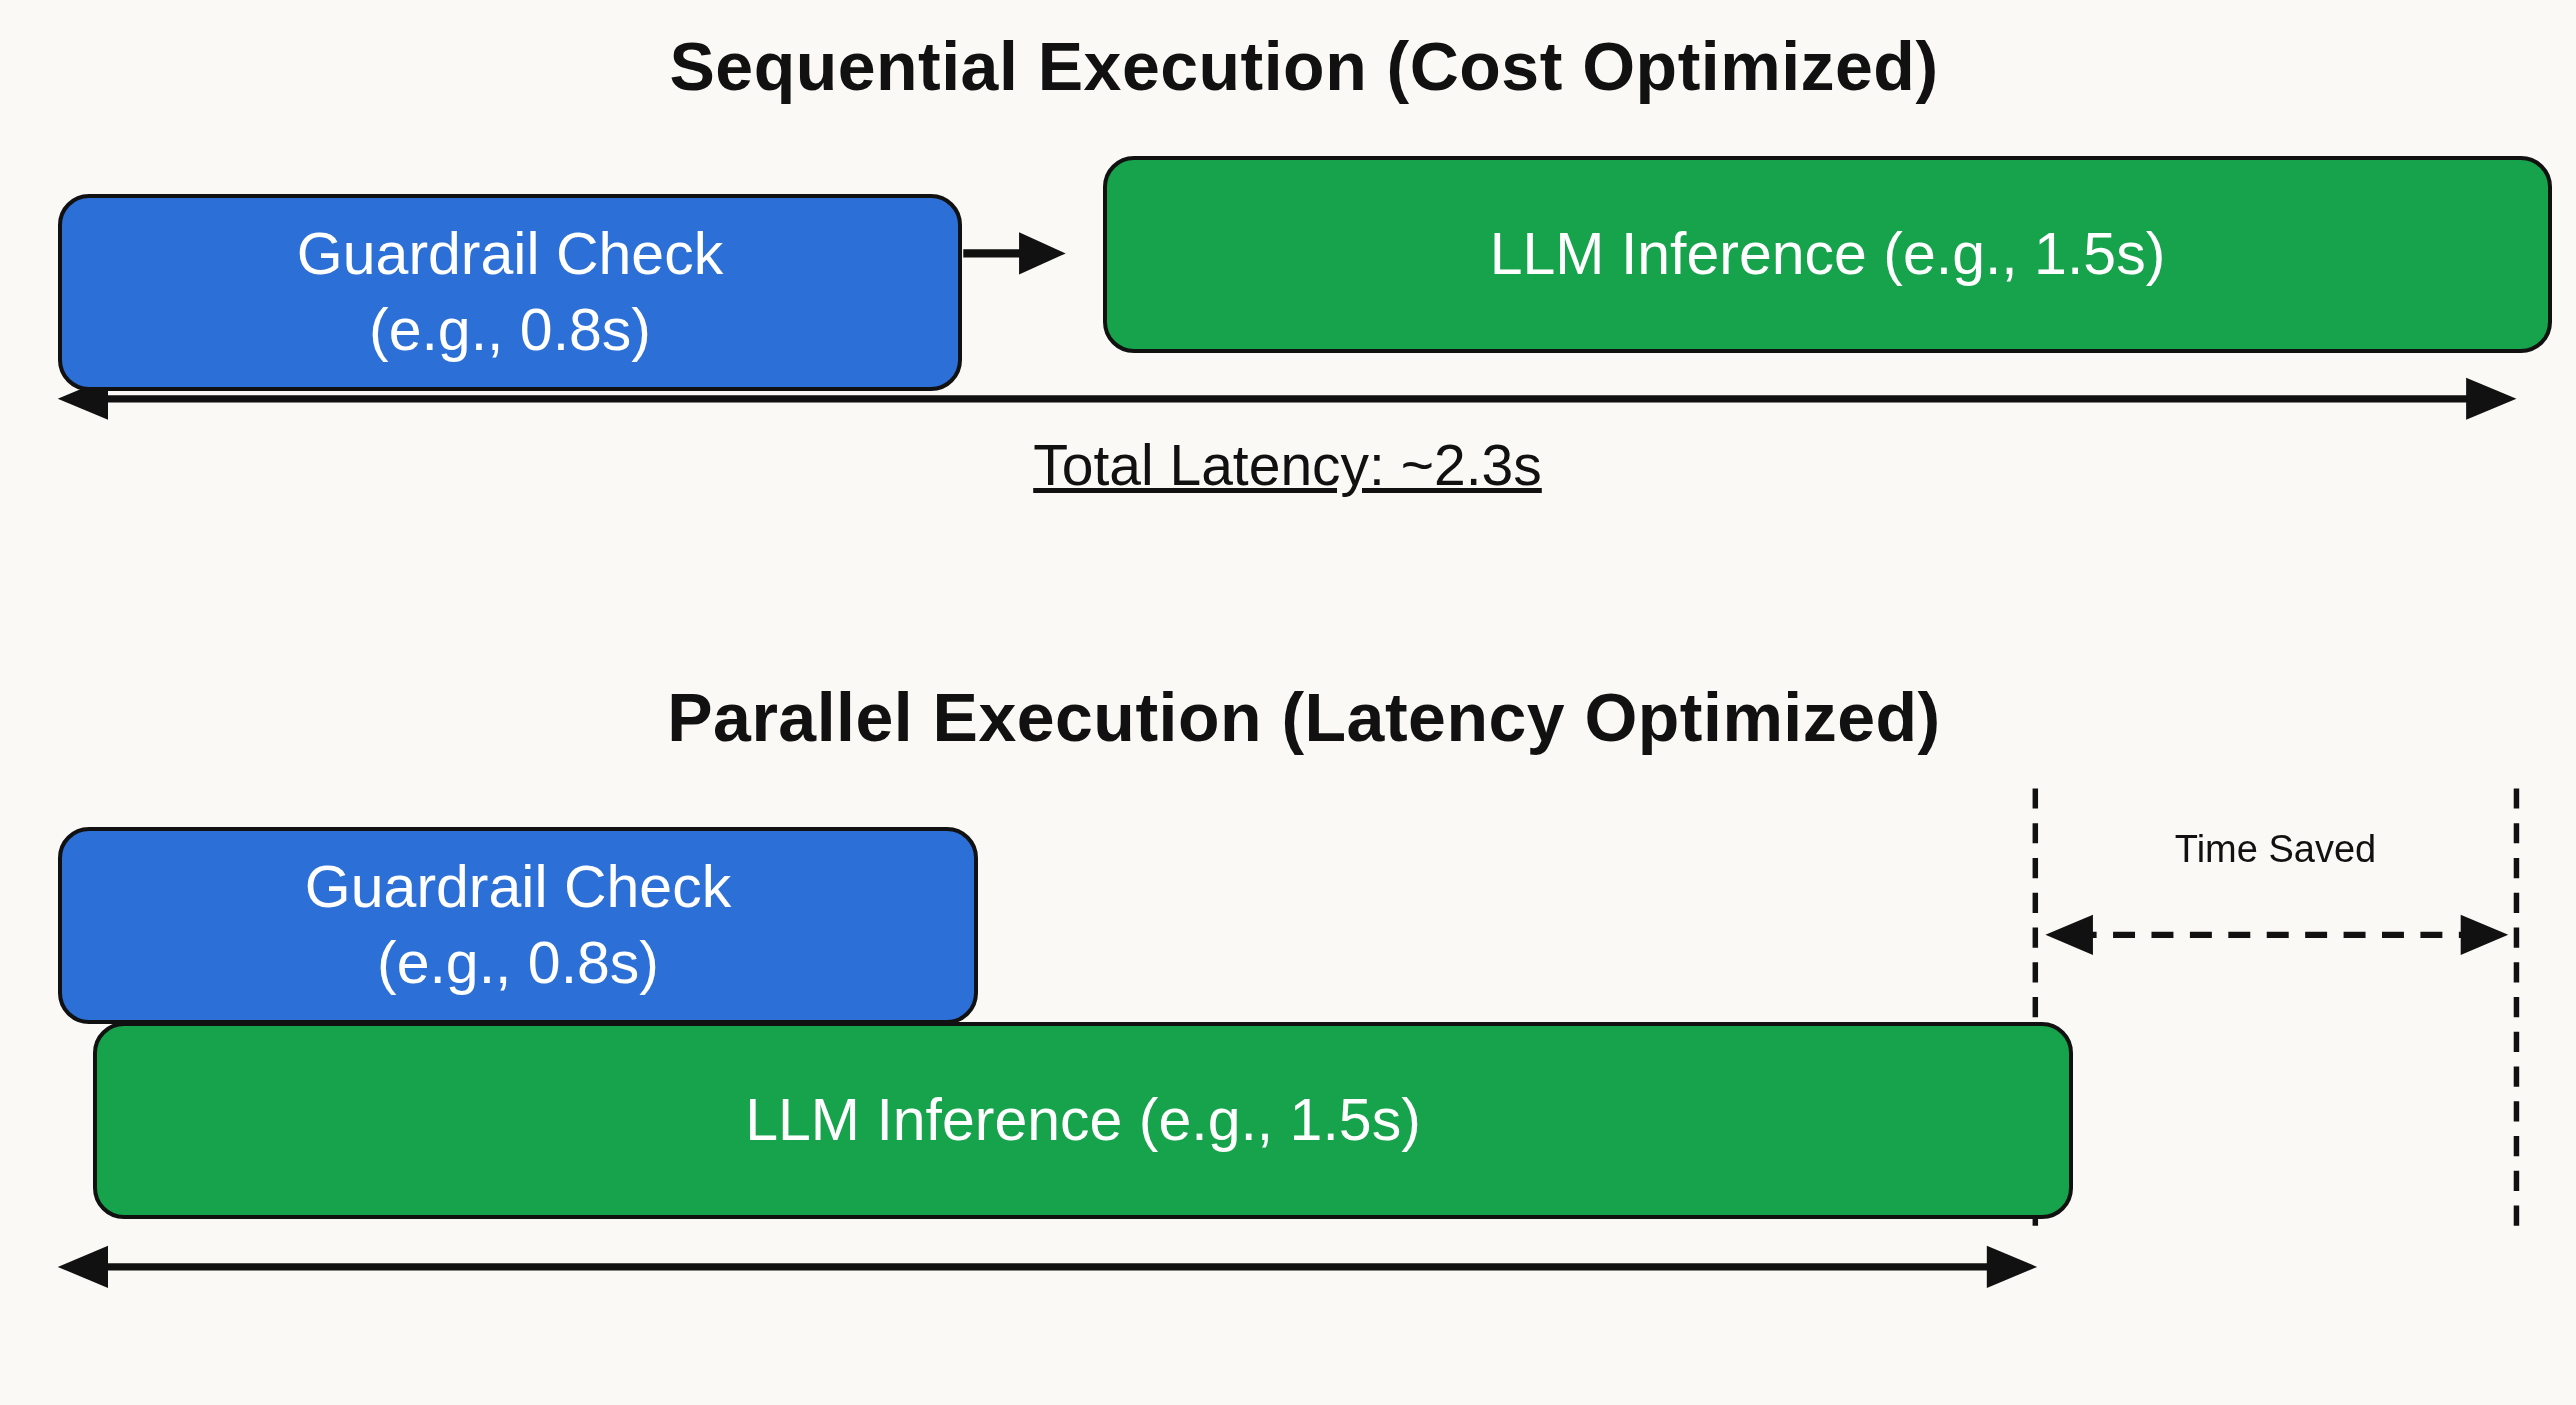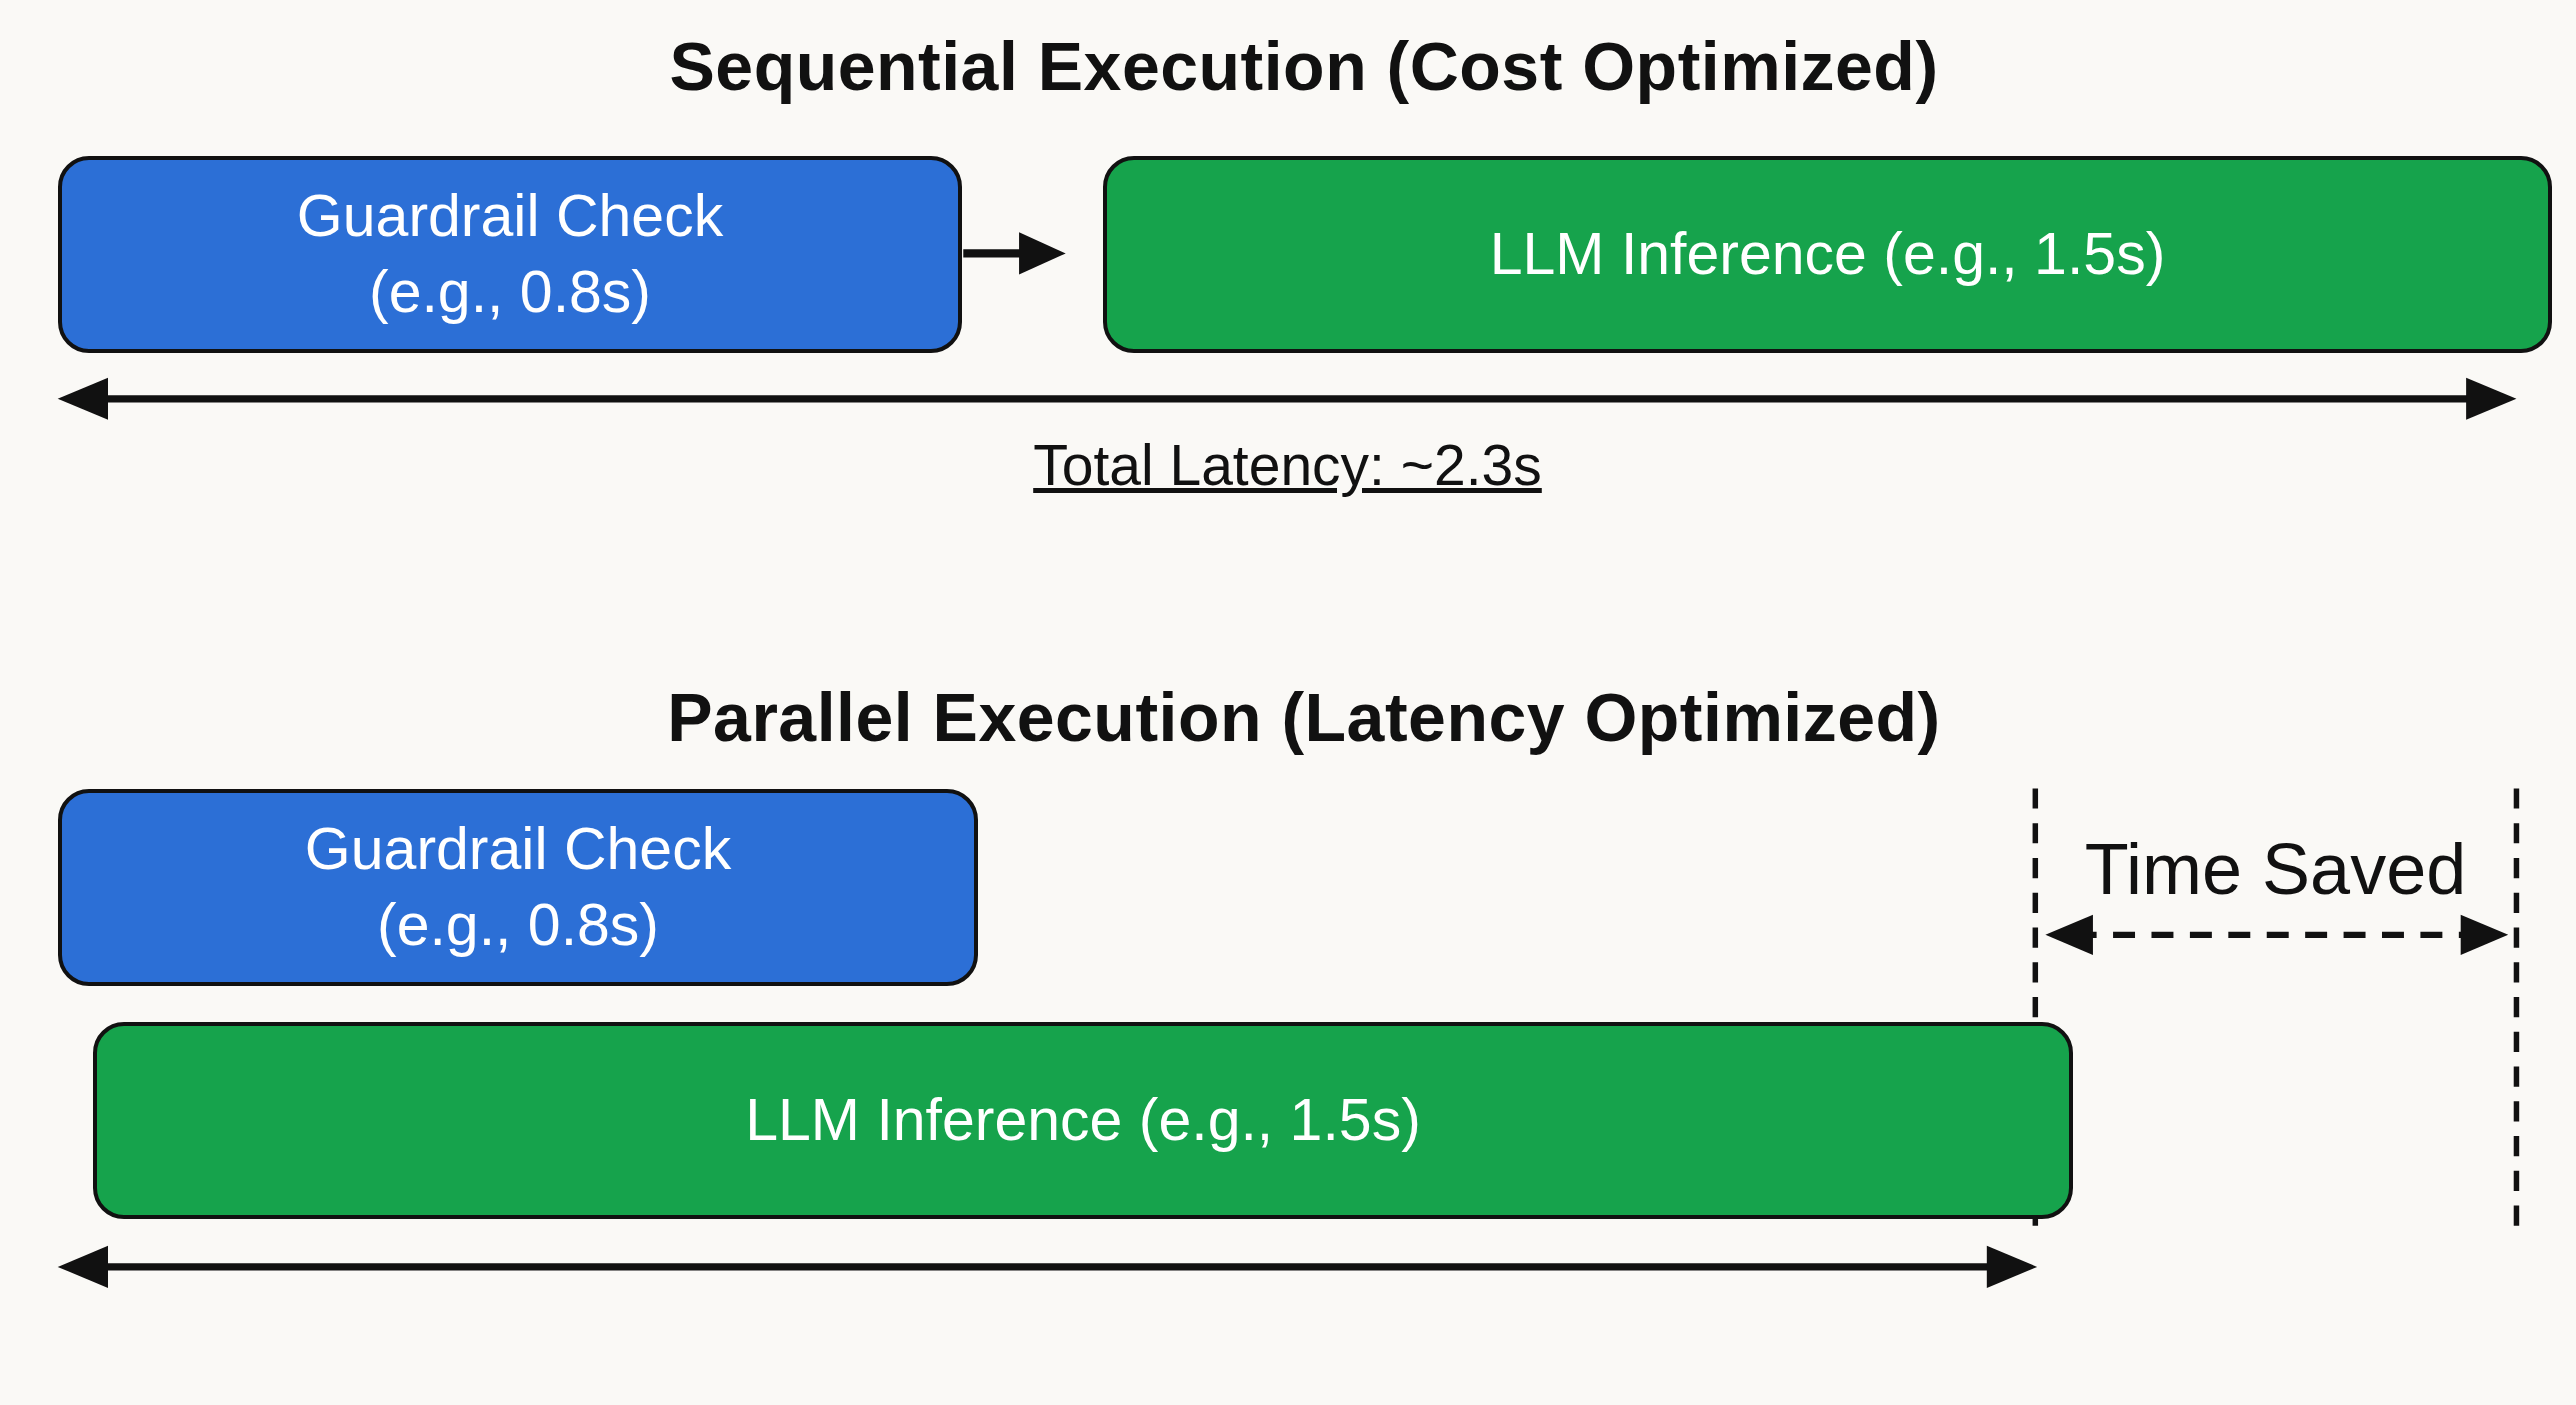--- a/index.html
+++ b/index.html
@@ -42,21 +42,21 @@
     color: var(--text-on-box, #fff);
     display: flex;
     flex-direction: column;
     align-items: center;
     justify-content: center;
     text-align: center;
     font-size: 59px;
     line-height: 1.28;
     box-sizing: border-box;
   }
-  .blue  { background: var(--guardrail-blue, #2c6fd6); }
+  .blue  { background: var(--guardrail-blue, #2c6fd6); margin-top: 38px; }
   .green { background: var(--llm-green, #16a34c); margin-left: 35px; }
 
   .seq-guardrail { left: 58px;   top: 156px;  width: 904px;  height: 197px; }
   .seq-llm       { left: 1068px; top: 156px;  width: 1449px; height: 197px; }
   .par-guardrail { left: 58px;   top: 789px;  width: 920px; height: 197px; }
   .par-llm       { left: 58px;   top: 1022px; width: 1980px; height: 197px; }
 
   .latency {
     position: absolute;
     text-align: center;
@@ -65,21 +65,21 @@
   }
   .seq-latency { left: 58px;  top: 432px;  width: 2459px; text-decoration: underline; }
   .par-latency { left: 58px;  top: 1303px; width: 1980px; }
 
   .time-saved {
     position: absolute;
     left: 2034px;
     top: 828px;
     width: 483px;
     text-align: center;
-    font-size: 72px;
+    font-size: 38px;
     color: #111;
   }
 </style>
 </head>
 <body>
 
 <div class="canvas">
 
   <svg class="arrow-layer" viewBox="0 0 2816 1536" xmlns="http://www.w3.org/2000/svg">
 

